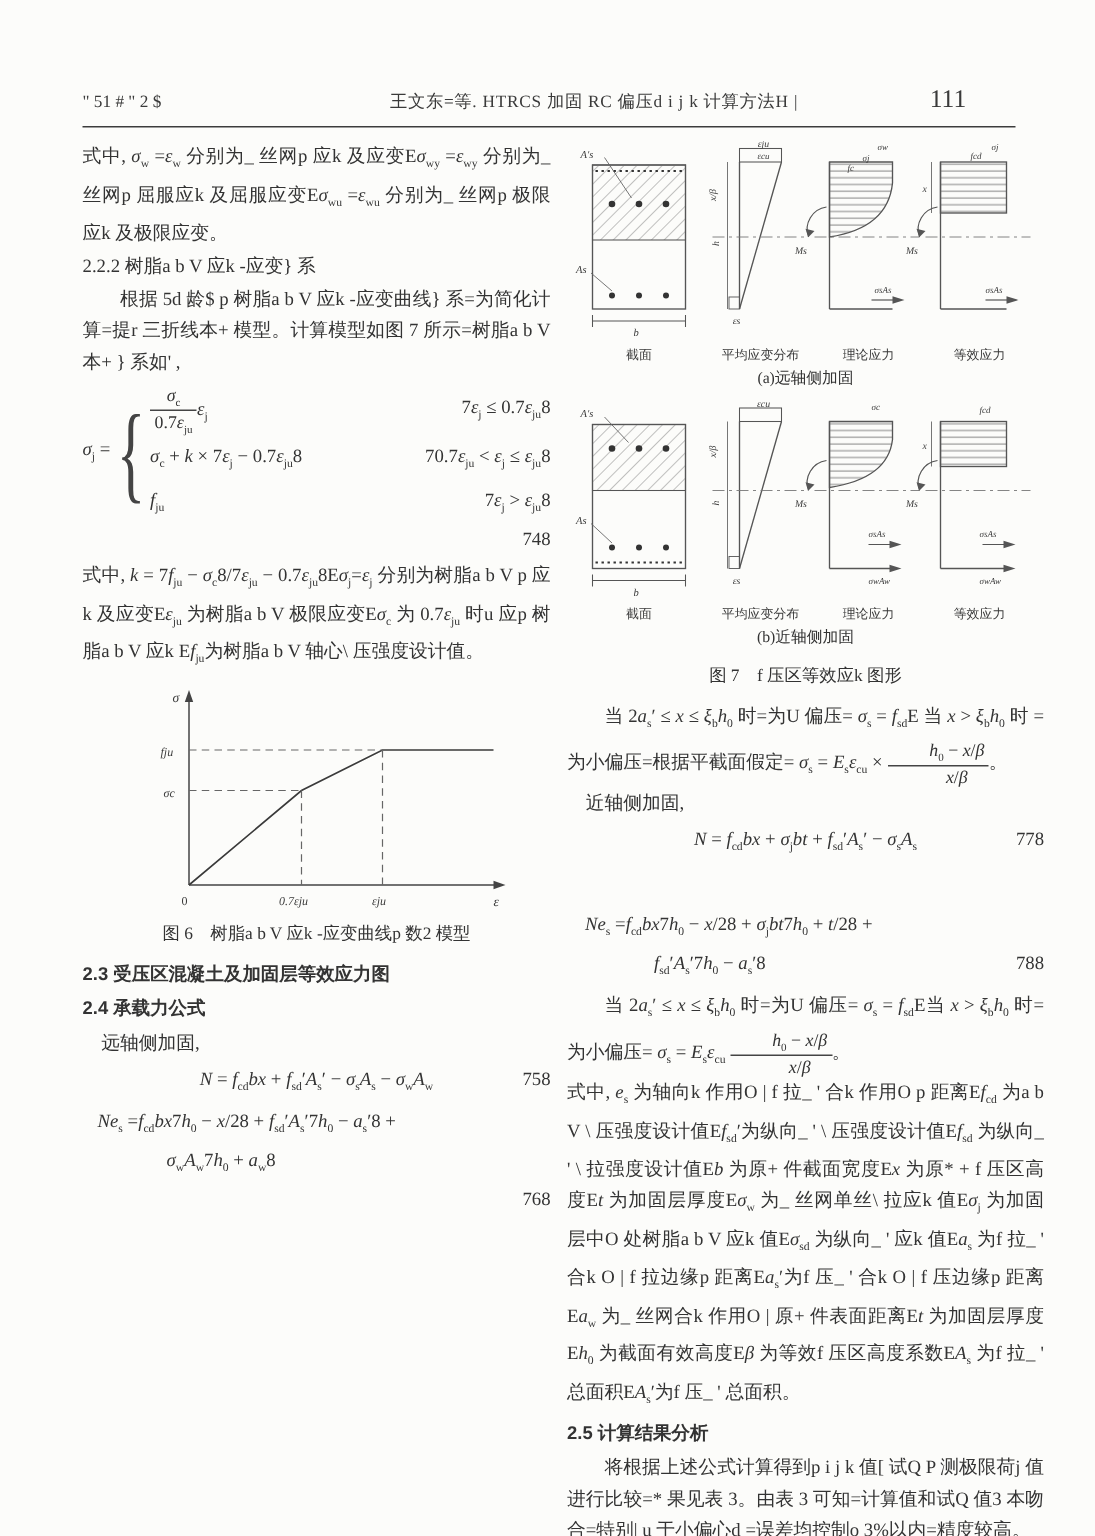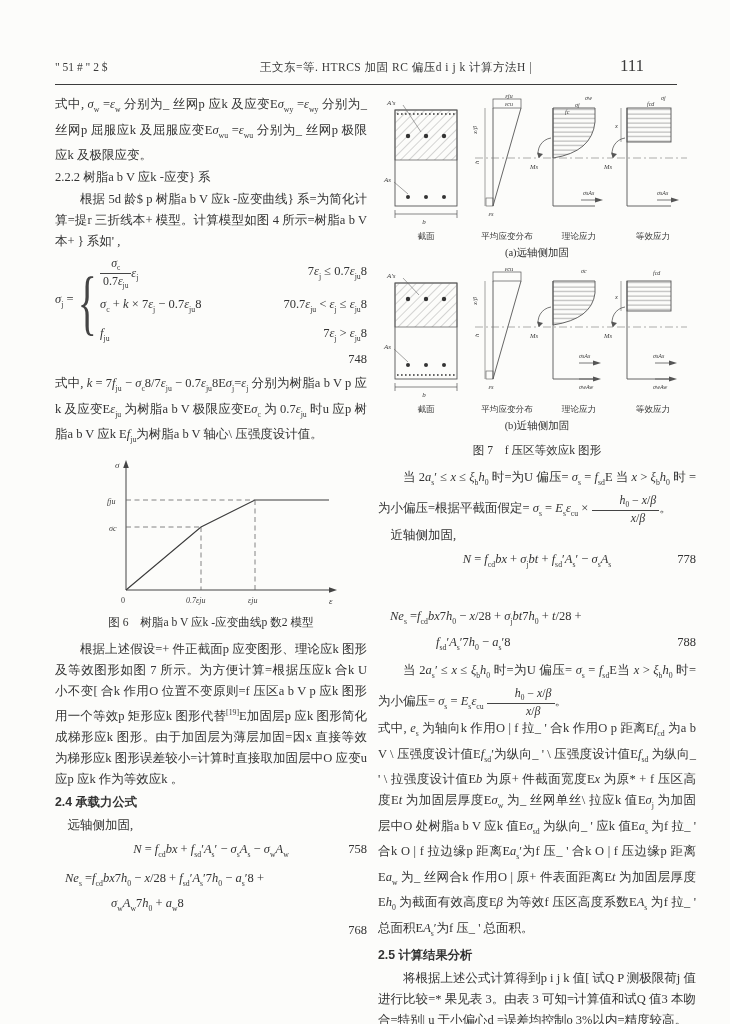--- a/index.html
+++ b/index.html
@@ -57,21 +57,21 @@
   <div class="hdr">
     <span class="hl">" 51 # " 2 $</span>
     <span class="hc">王文东=等. HTRCS 加固 RC 偏压d i j k 计算方法H |</span>
     <span class="hr">111</span>
   </div>
   <div class="hdr-rule"></div>
 
   <div class="col col-l">
     <p>式中, <em>σ</em><sub>w</sub> =<em>ε</em><sub>w</sub> 分别为_ 丝网p 应k 及应变E<em>σ</em><sub>wy</sub> =<em>ε</em><sub>wy</sub> 分别为_ 丝网p 屈服应k 及屈服应变E<em>σ</em><sub>wu</sub> =<em>ε</em><sub>wu</sub> 分别为_ 丝网p 极限应k 及极限应变。</p>
     <p class="h4" style="font-weight:normal;">2.2.2 树脂a b V 应k -应变} 系</p>
-    <p class="ind">根据 5d 龄$ p 树脂a b V 应k -应变曲线} 系=为简化计算=提r 三折线本+ 模型。计算模型如图 4 所示=树脂a b V 本+ } 系如' ,</p>
+    <p class="ind">根据 5d 龄$ p 树脂a b V 应k -应变曲线} 系=为简化计算=提r 三折线本+ 模型。计算模型如图 7 所示=树脂a b V 本+ } 系如' ,</p>
 
     <div class="eq">
       <div class="piecewise">
         <span class="pw-lhs"><em>σ</em><sub>j</sub> =</span>
         <span class="brace">{</span>
         <span class="cases">
           <span class="case">
             <span><x-frac><x-n><em>σ</em><sub>c</sub></x-n><x-d>0.7<em>ε</em><sub>ju</sub></x-d></x-frac><em>ε</em><sub>j</sub></span>
               <span>7<em>ε</em><sub>j</sub> ≤ 0.7<em>ε</em><sub>ju</sub>8</span>
           </span>
@@ -105,21 +105,21 @@
         <line x1="184" y1="46" x2="184" y2="136" stroke="#666" stroke-width="0.8" stroke-dasharray="5 3.5"></line>
         <text x="36" y="50" font-size="8" font-style="italic">fju</text>
         <text x="38" y="77" font-size="8" font-style="italic">σc</text>
         <text x="50" y="149" font-size="8">0</text>
         <text x="115" y="149" font-size="8" font-style="italic">0.7εju</text>
         <text x="177" y="149" font-size="8" font-style="italic">εju</text>
       </svg>
       <div class="figcap">图 6　树脂a b V 应k -应变曲线p 数2 模型</div>
     </div>
 
-    <p class="ind">根据上述假设=+ 件正截面p 应变图形、理论应k 图形及等效图形如图 7 所示。为方便计算=根据压应k 合k U 小不变[ 合k 作用O 位置不变原则=f 压区a b V p 应k 图形用一个等效p 矩形应k 图形代替<sup>[19]</sup>E加固层p 应k 图形简化成梯形应k 图形。由于加固层为薄层加固=因x 直接等效为梯形应k 图形误差较小=计算时直接取加固层中O 应变u 应p 应k 作为等效应k 。</p>
+    <p class="h3">2.3 受压区混凝土及加固层等效应力图</p>
     <p class="h3">2.4 承载力公式</p>
     <p class="ind1">远轴侧加固,</p>
     <div class="eq eq-c">
       <span><em>N</em> = <em>f</em><sub>cd</sub><em>bx</em> + <em>f</em><sub>sd</sub>′<em>A</em><sub>s</sub>′ − <em>σ</em><sub>s</sub><em>A</em><sub>s</sub> − <em>σ</em><sub>w</sub><em>A</em><sub>w</sub></span>
       <span class="num">758</span>
     </div>
     <div class="eq" style="padding-left:10px;">
       <div><em>Ne</em><sub>s</sub> =<em>f</em><sub>cd</sub><em>bx</em>7<em>h</em><sub>0</sub> − <em>x</em>/28 + <em>f</em><sub>sd</sub>′<em>A</em><sub>s</sub>′7<em>h</em><sub>0</sub> − <em>a</em><sub>s</sub>′8 +</div>
       <div style="padding-left:46px;"><em>σ</em><sub>w</sub><em>A</em><sub>w</sub>7<em>h</em><sub>0</sub> + <em>a</em><sub>w</sub>8</div>
       <div class="eq-no-line">768</div>

